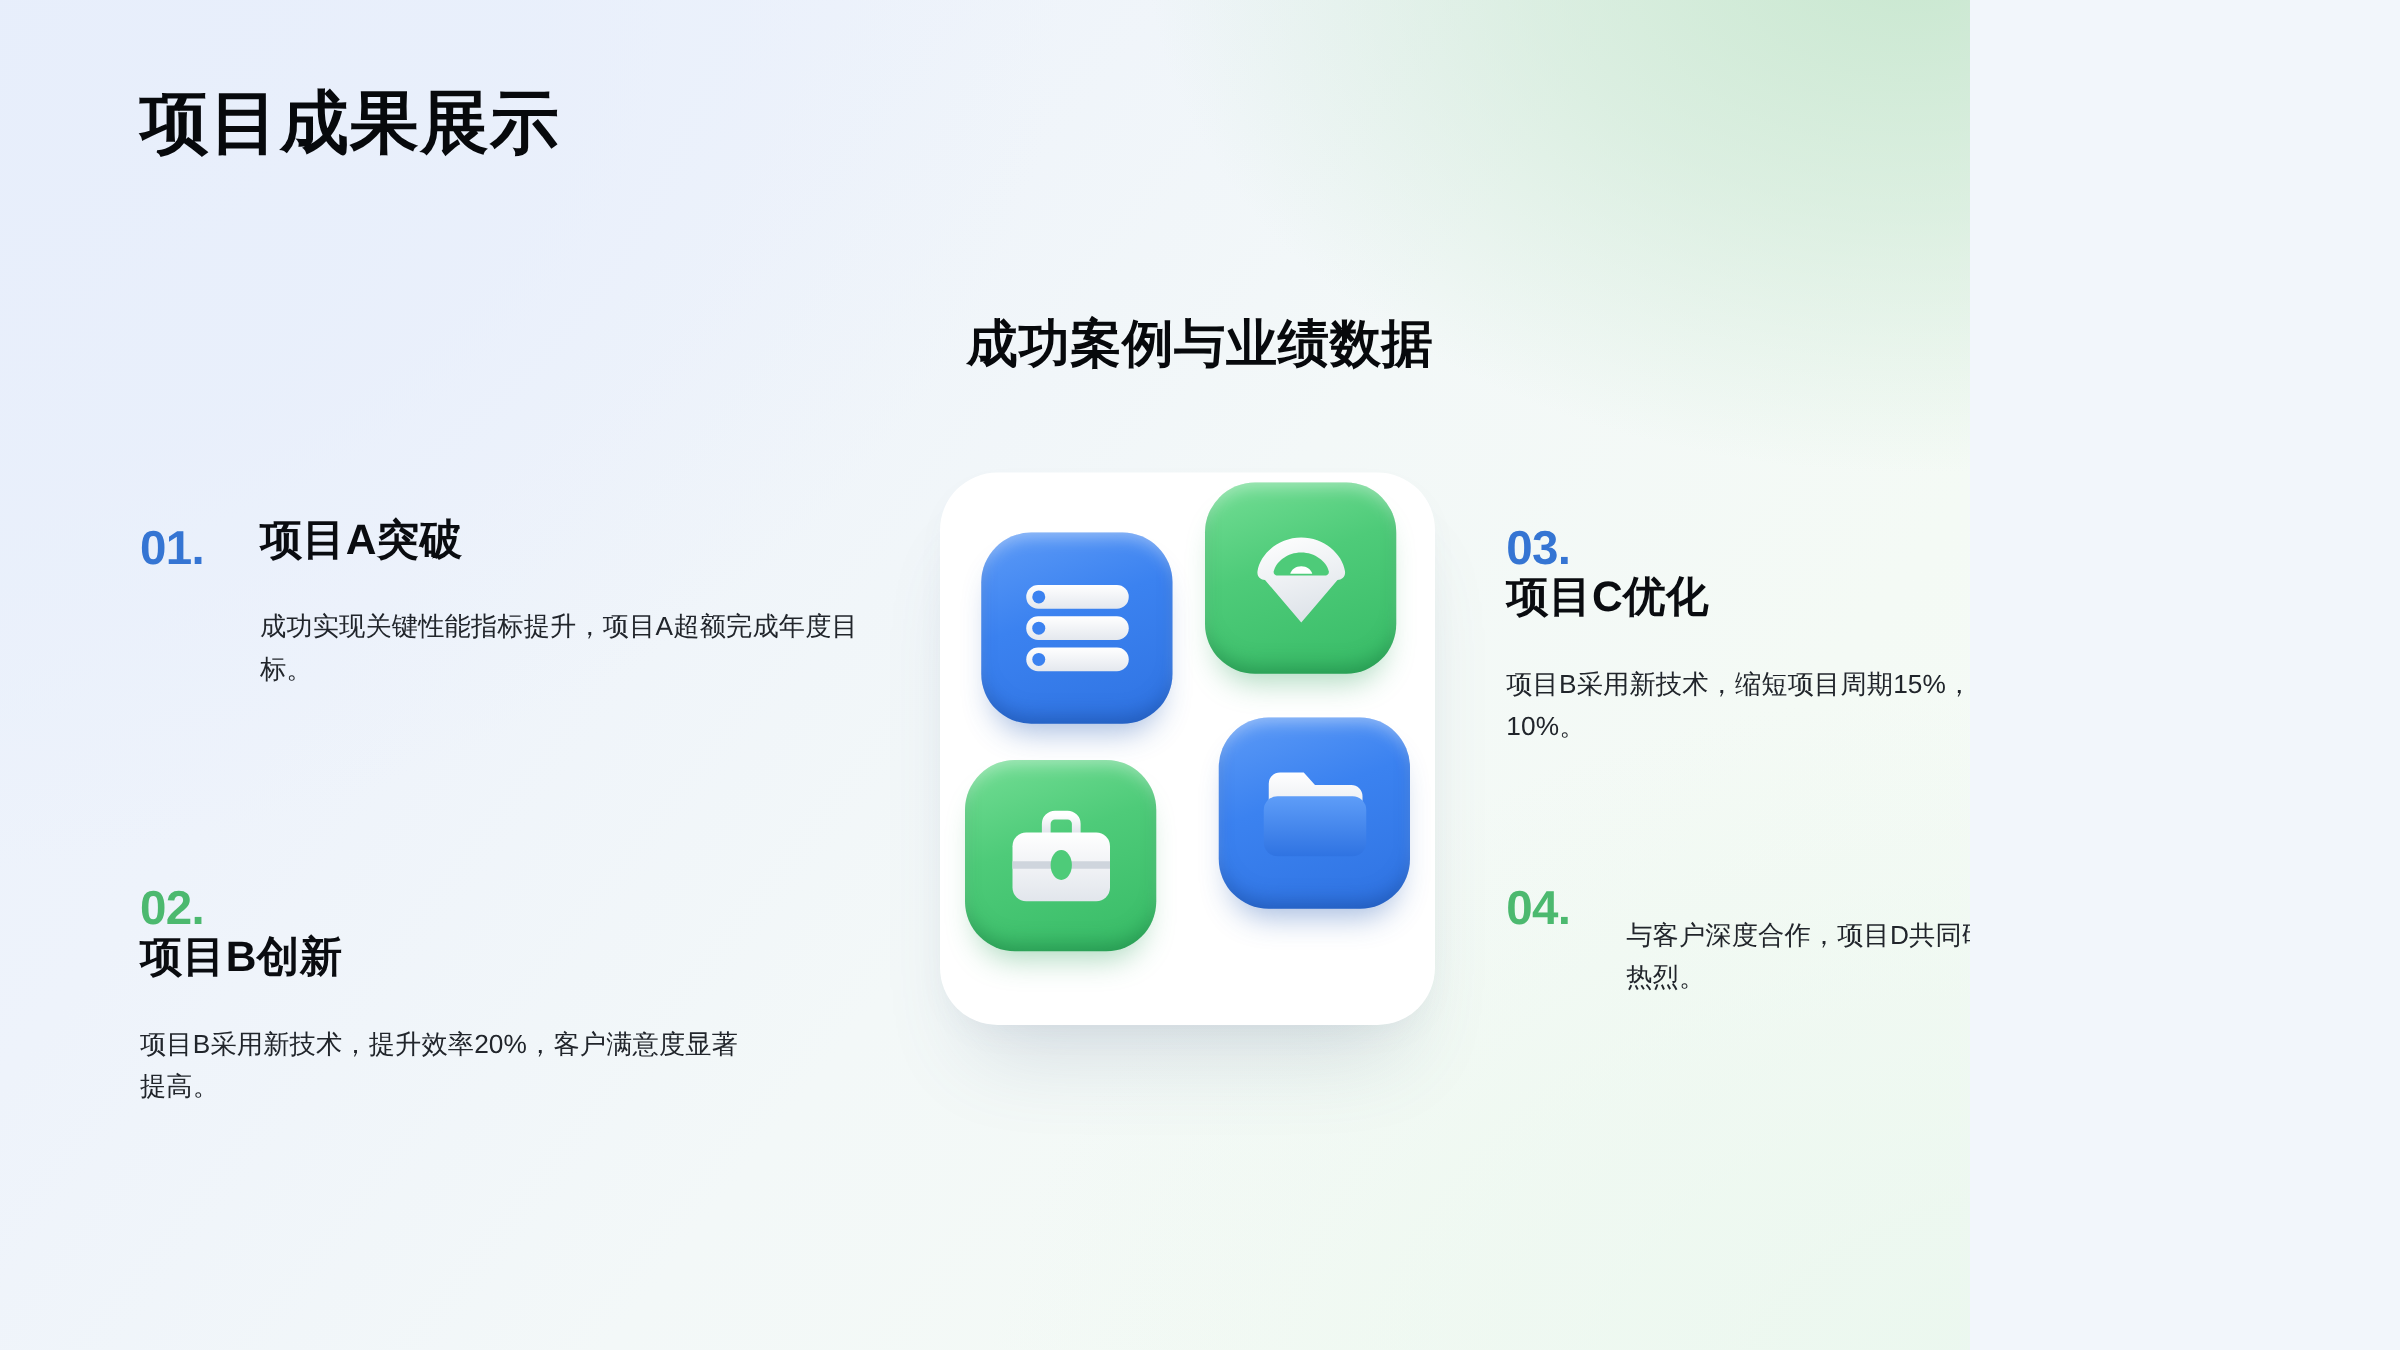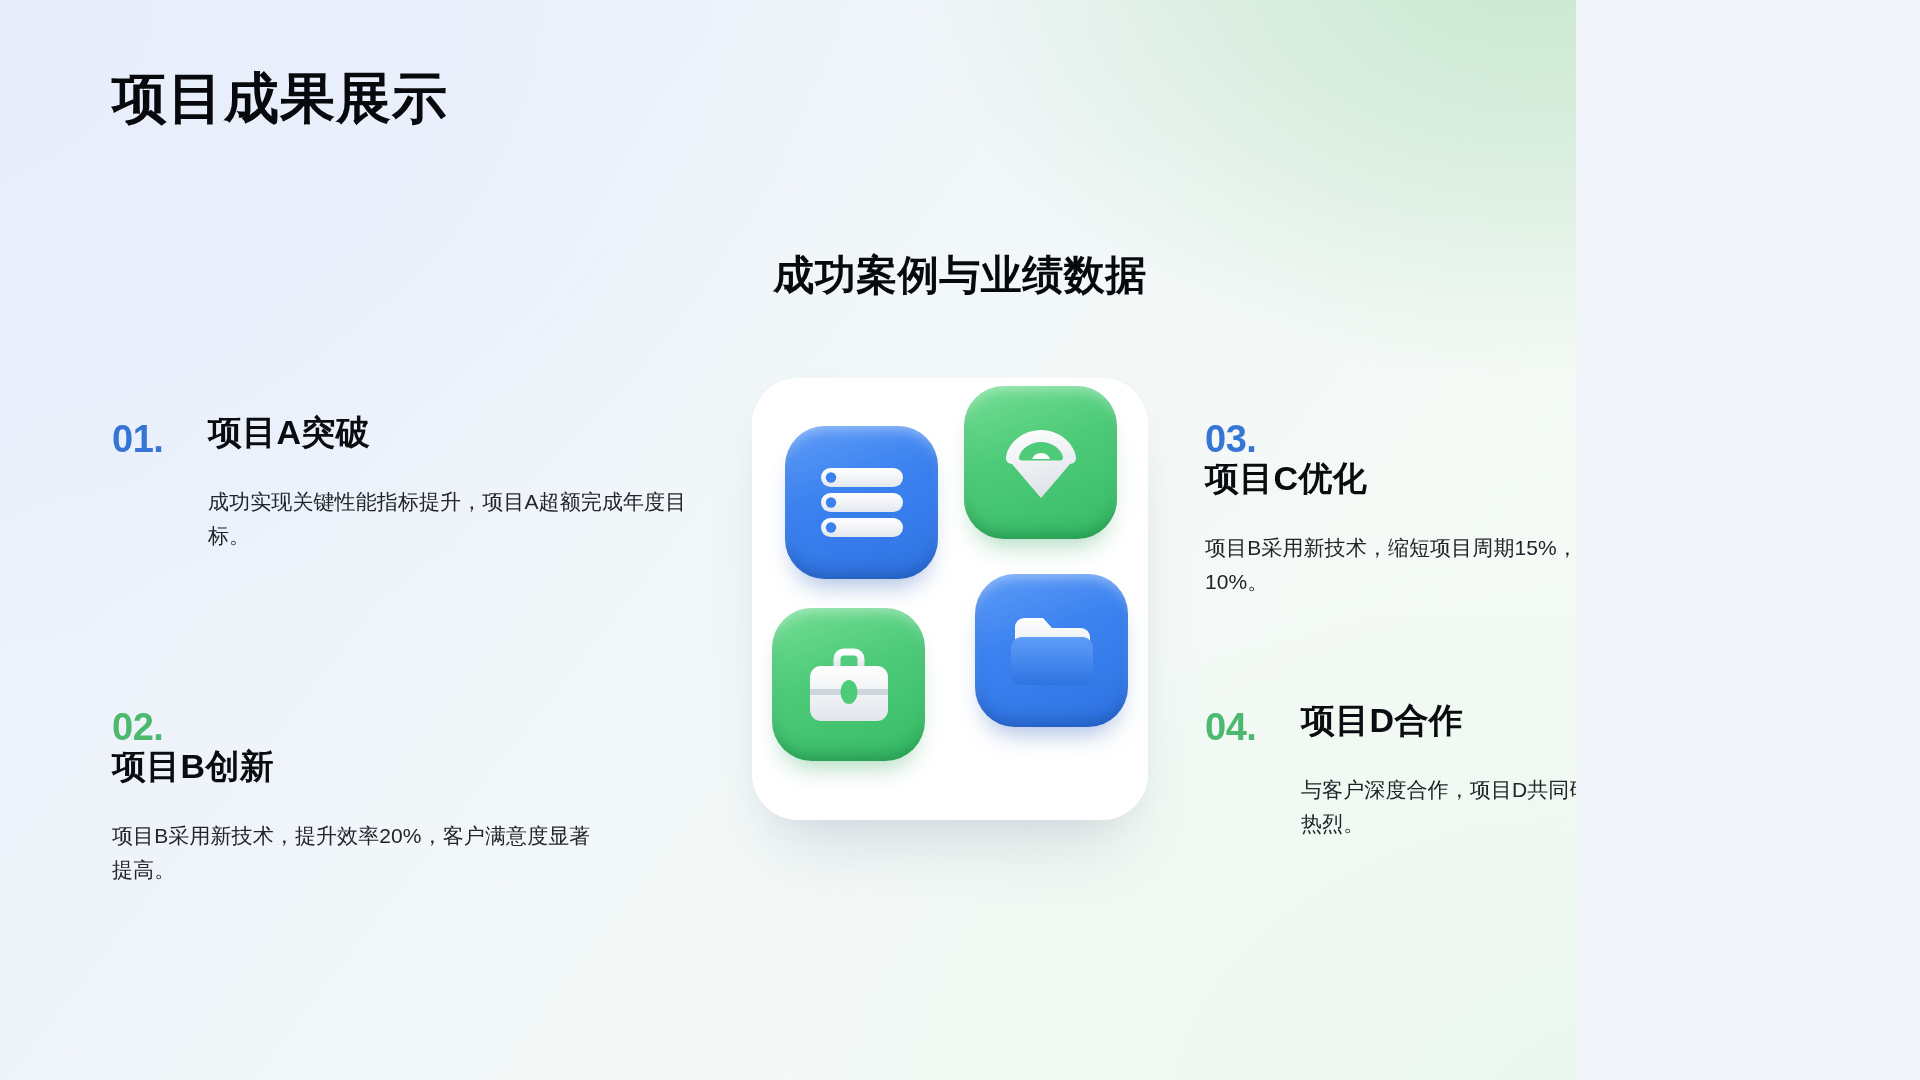--- a/index.html
+++ b/index.html
@@ -187,21 +187,20 @@
     <div class="item-number blue">03.</div>
     <div class="item-body">
       <div class="item-title">项目C优化</div>
       <div class="item-desc">项目B采用新技术，缩短项目周期15%，成本降低10%。</div>
     </div>
   </div>
 
   <div class="item" id="item-04">
     <div class="item-number green">04.</div>
     <div class="item-body">
-      <div class="item-title">项目D合作</div>
       <div class="item-desc">与客户深度合作，项目D共同研发新产品，市场反馈热烈。</div>
     </div>
   </div>
 
   <div class="icon-card">
 
     <div class="tile tile-blue" id="tile-list">
       <span>
         <svg width="86" height="72" viewBox="0 0 86 72" fill="none">
           <defs>

